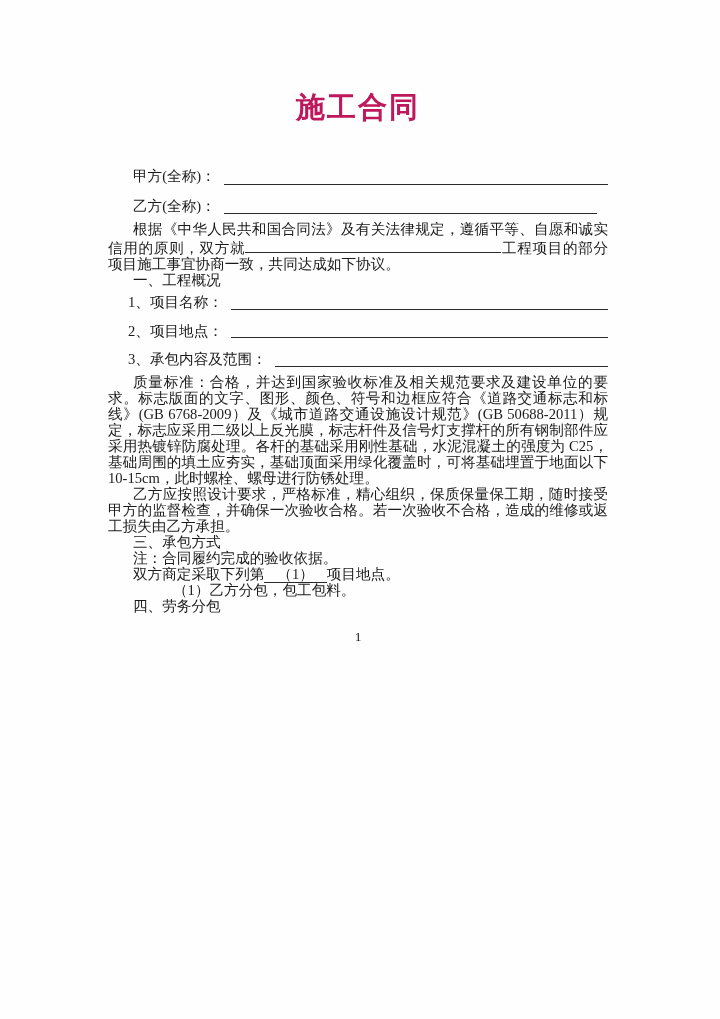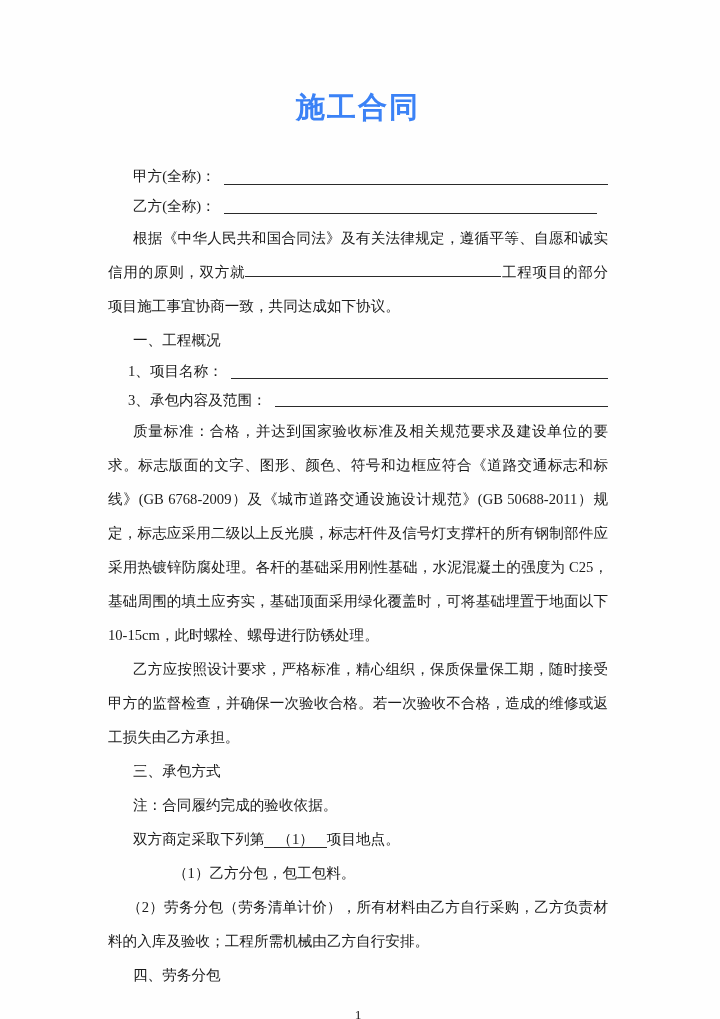--- a/index.html
+++ b/index.html
@@ -16,38 +16,38 @@
     color: #1a1a1a;
     overflow: hidden;
   }
   .title {
     font-family: "DejaVu Sans", "Liberation Sans", sans-serif;
     font-weight: bold;
     font-size: 29px;
     letter-spacing: 2px;
     line-height: 38px;
     text-align: center;
-    color: #3b82f6;
+    color: #be185d;
     margin: 0 0 36px 0;
   }
   .row { display: flex; line-height: 29.5px; height: 29.5px; }
   .row .label { white-space: nowrap; }
   .party .label { margin-left: 25px; text-align: center; }
   .item { line-height: 28.5px; height: 28.5px; justify-content: flex-end; }
   .item .label { margin-left: 20px; }
   .fill {
     flex: 1;
     border-bottom: 1px solid #2a2a2a;
     margin-left: 8px;
     margin-bottom: 7px;
   }
   .fill.short { margin-right: 11px; }
   .para {
     margin: 0;
-    line-height: 34px;
+    line-height: 16px;
     text-align: justify;
   }
   .indent { text-indent: 25px; }
   .opt1 { text-indent: 65px; font-family: Liberation Serif, serif; }
   .opt2 { text-indent: 19px; }
   .inline-blank {
     display: inline-block;
     width: 256px;
     height: 15px;
     border-bottom: 1px solid #2a2a2a;
@@ -82,30 +82,33 @@
 
   <p class="para indent"><span>根据《中华人民共和国合同法》及有关法律规定，遵循平等、自愿和诚实信用的原则，双方就</span><span class="inline-blank"></span><span>工程项目的部分项目施工事宜协商一致，共同达成如下协议。</span></p>
 
   <p class="para indent">一、工程概况</p>
 
   <div class="row item">
     <span class="label">1、项目名称：</span>
     <span class="fill"></span>
   </div>
   <div class="row item">
+    <span class="label">2、项目地点：</span>
+    <span class="fill"></span>
+  </div>
+  <div class="row item">
     <span class="label">3、承包内容及范围：</span>
     <span class="fill"></span>
   </div>
 
   <p class="para indent">质量标准：合格，并达到国家验收标准及相关规范要求及建设单位的要求。标志版面的文字、图形、颜色、符号和边框应符合《道路交通标志和标线》(GB 6768-2009）及《城市道路交通设施设计规范》(GB 50688-2011）规定，标志应采用二级以上反光膜，标志杆件及信号灯支撑杆的所有钢制部件应采用热镀锌防腐处理。各杆的基础采用刚性基础，水泥混凝土的强度为 C25，基础周围的填土应夯实，基础顶面采用绿化覆盖时，可将基础埋置于地面以下 10-15cm，此时螺栓、螺母进行防锈处理。</p>
   <p class="para indent">乙方应按照设计要求，严格标准，精心组织，保质保量保工期，随时接受甲方的监督检查，并确保一次验收合格。若一次验收不合格，造成的维修或返工损失由乙方承担。</p>
   <p class="para indent">三、承包方式</p>
 
   <p class="para indent">注：合同履约完成的验收依据。</p>
   <p class="para indent"><span>双方商定采取下列第</span><span class="u">（1）</span><span>项目地点。</span></p>
   <p class="para opt1">（1）乙方分包，包工包料。</p>
-  <p class="para opt2">（2）劳务分包（劳务清单计价），所有材料由乙方自行采购，乙方负责材料的入库及验收；工程所需机械由乙方自行安排。</p>
 
   <p class="para indent">四、劳务分包</p>
 
   <div class="pageno">1</div>
 
 </div>
 
 </body></html>

